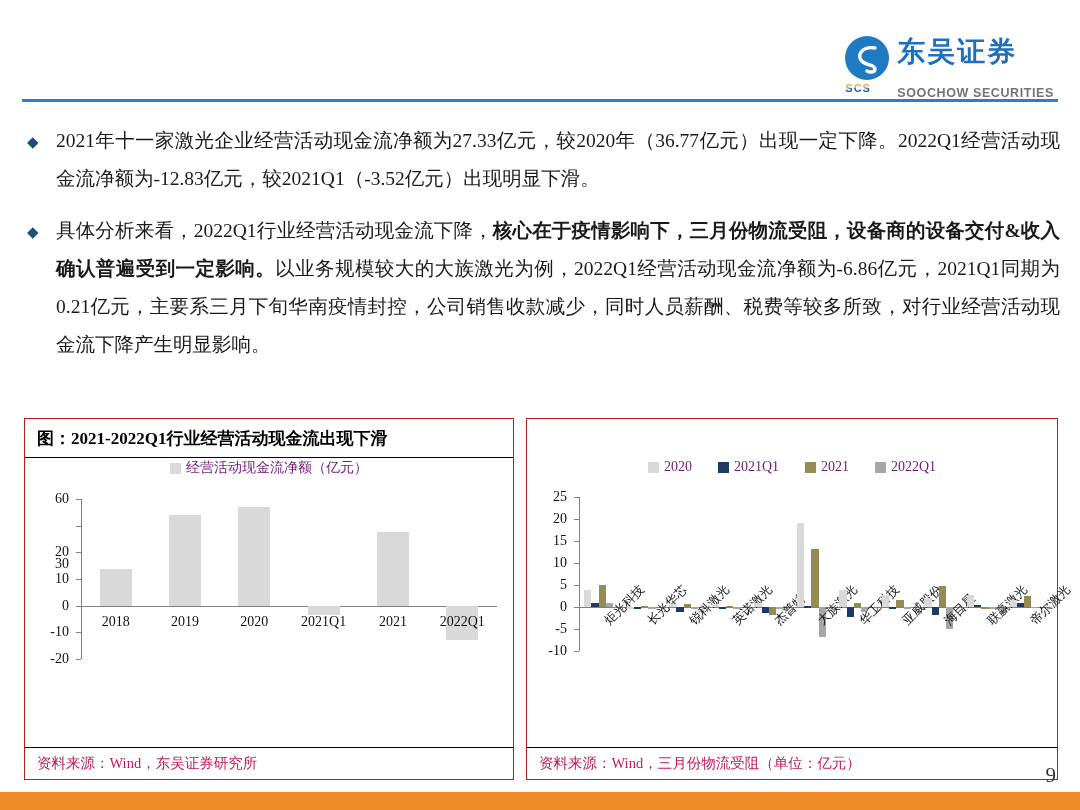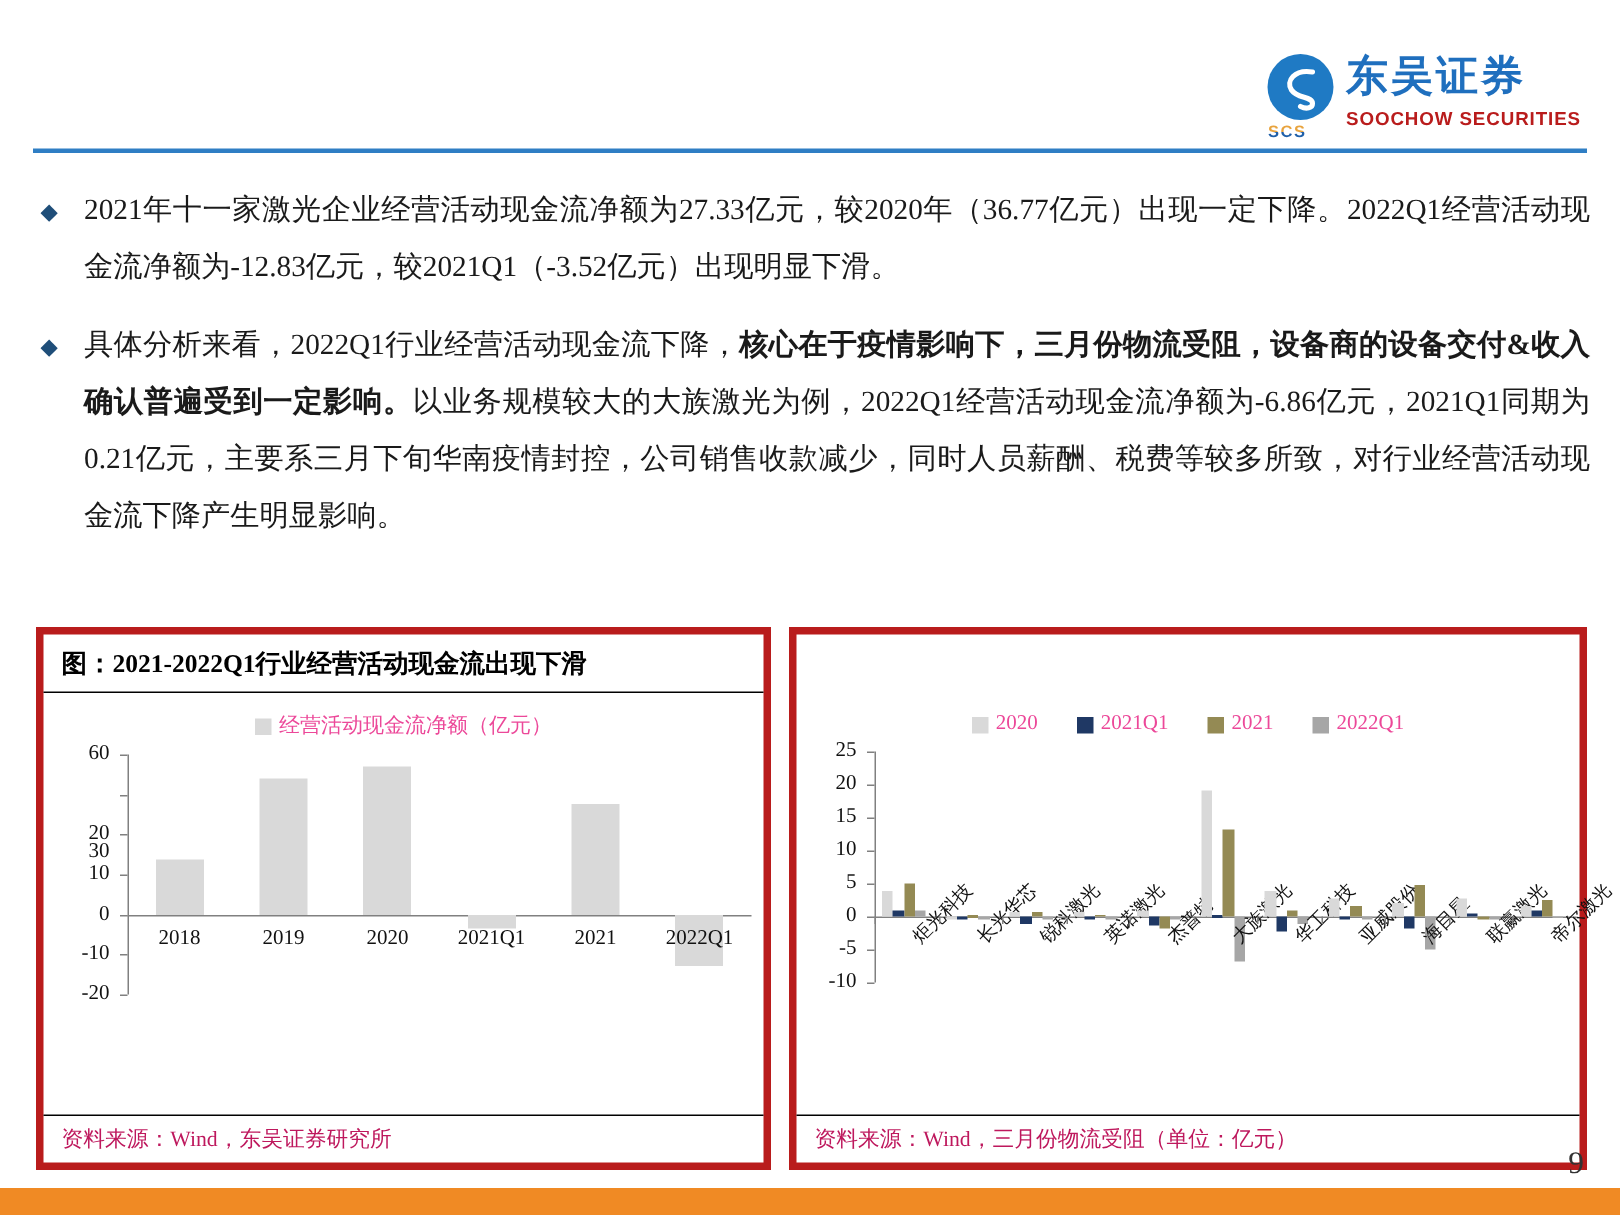--- a/index.html
+++ b/index.html
@@ -75,23 +75,23 @@
     font-weight: bold;
     color: #1f6fbe;
     letter-spacing: 2px;
     line-height: 1;
     white-space: nowrap;
   }
   .logo-en {
     font-family: "Liberation Sans", sans-serif;
     font-size: 12.5px;
     font-weight: bold;
-    color: #b91c1c;
+    color: #737373;
     letter-spacing: 0.6px;
-    margin-top: 6px;
+    margin-top: 20px;
     white-space: nowrap;
   }
   .header-rule {
     position: absolute;
     left: 22px;
     top: 99px;
     width: 1036px;
     height: 3px;
     background: #2f7ec4;
   }
@@ -119,21 +119,21 @@
     color: #1f4e79;
     font-size: 15px;
   }
   .para b { font-weight: bold; }
 
   
   .panel {
     position: absolute;
     top: 418px;
     height: 362px;
-    border: 5px solid #b91c1c;
+    border: 1px solid #b91c1c;
     box-sizing: border-box;
     background: #fff;
   }
   .panel-left { left: 24px; width: 490px; }
   .panel-right { left: 526px; width: 532px; }
 
   .panel-title {
     font-size: 17px;
     font-weight: bold;
     color: #000;
@@ -159,23 +159,23 @@
     right: 0;
     bottom: 32px;
   }
 
   
   .legend {
     display: flex;
     justify-content: center;
     align-items: center;
     gap: 26px;
-    padding-top: 12px;
+    padding-top: 0;
     font-size: 14px;
-    color: #ec4899;
+    color: #701a75;
   }
   .legend-item { display: flex; align-items: center; gap: 5px; white-space: nowrap; }
   .legend-swatch { width: 11px; height: 11px; flex: none; }
 
   
   .plot {
     position: absolute;
     left: 0; right: 0;
     top: 30px; bottom: 0;
   }

